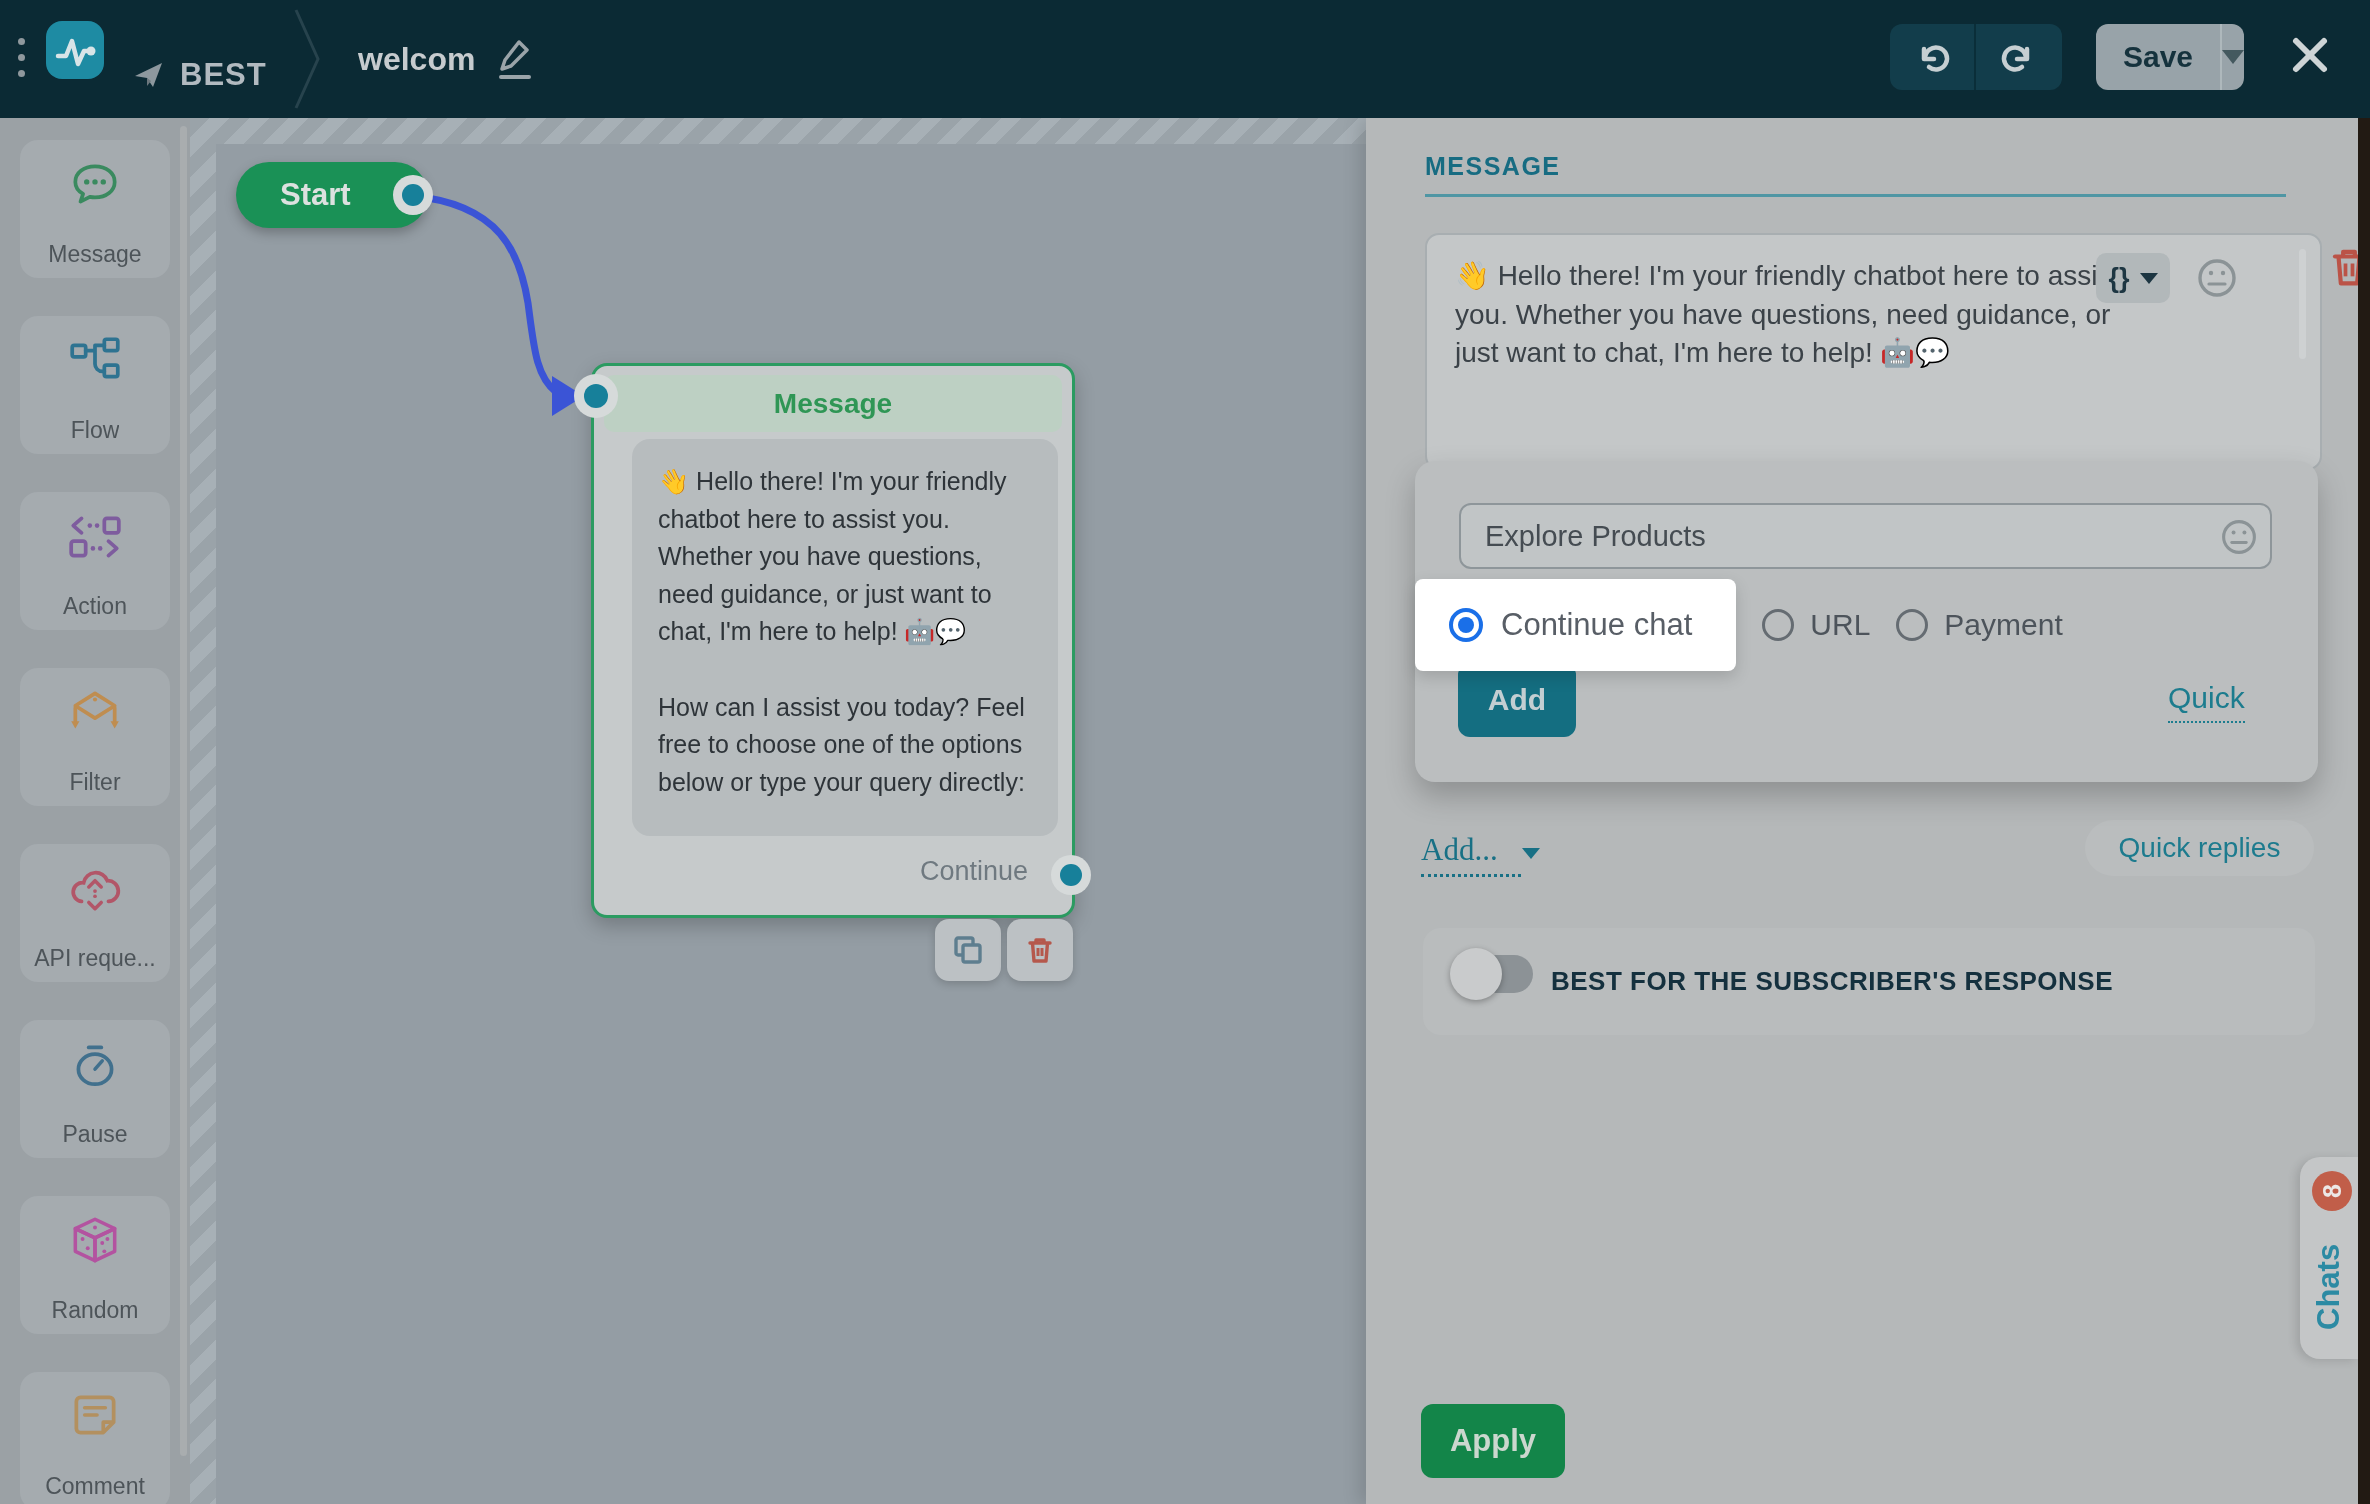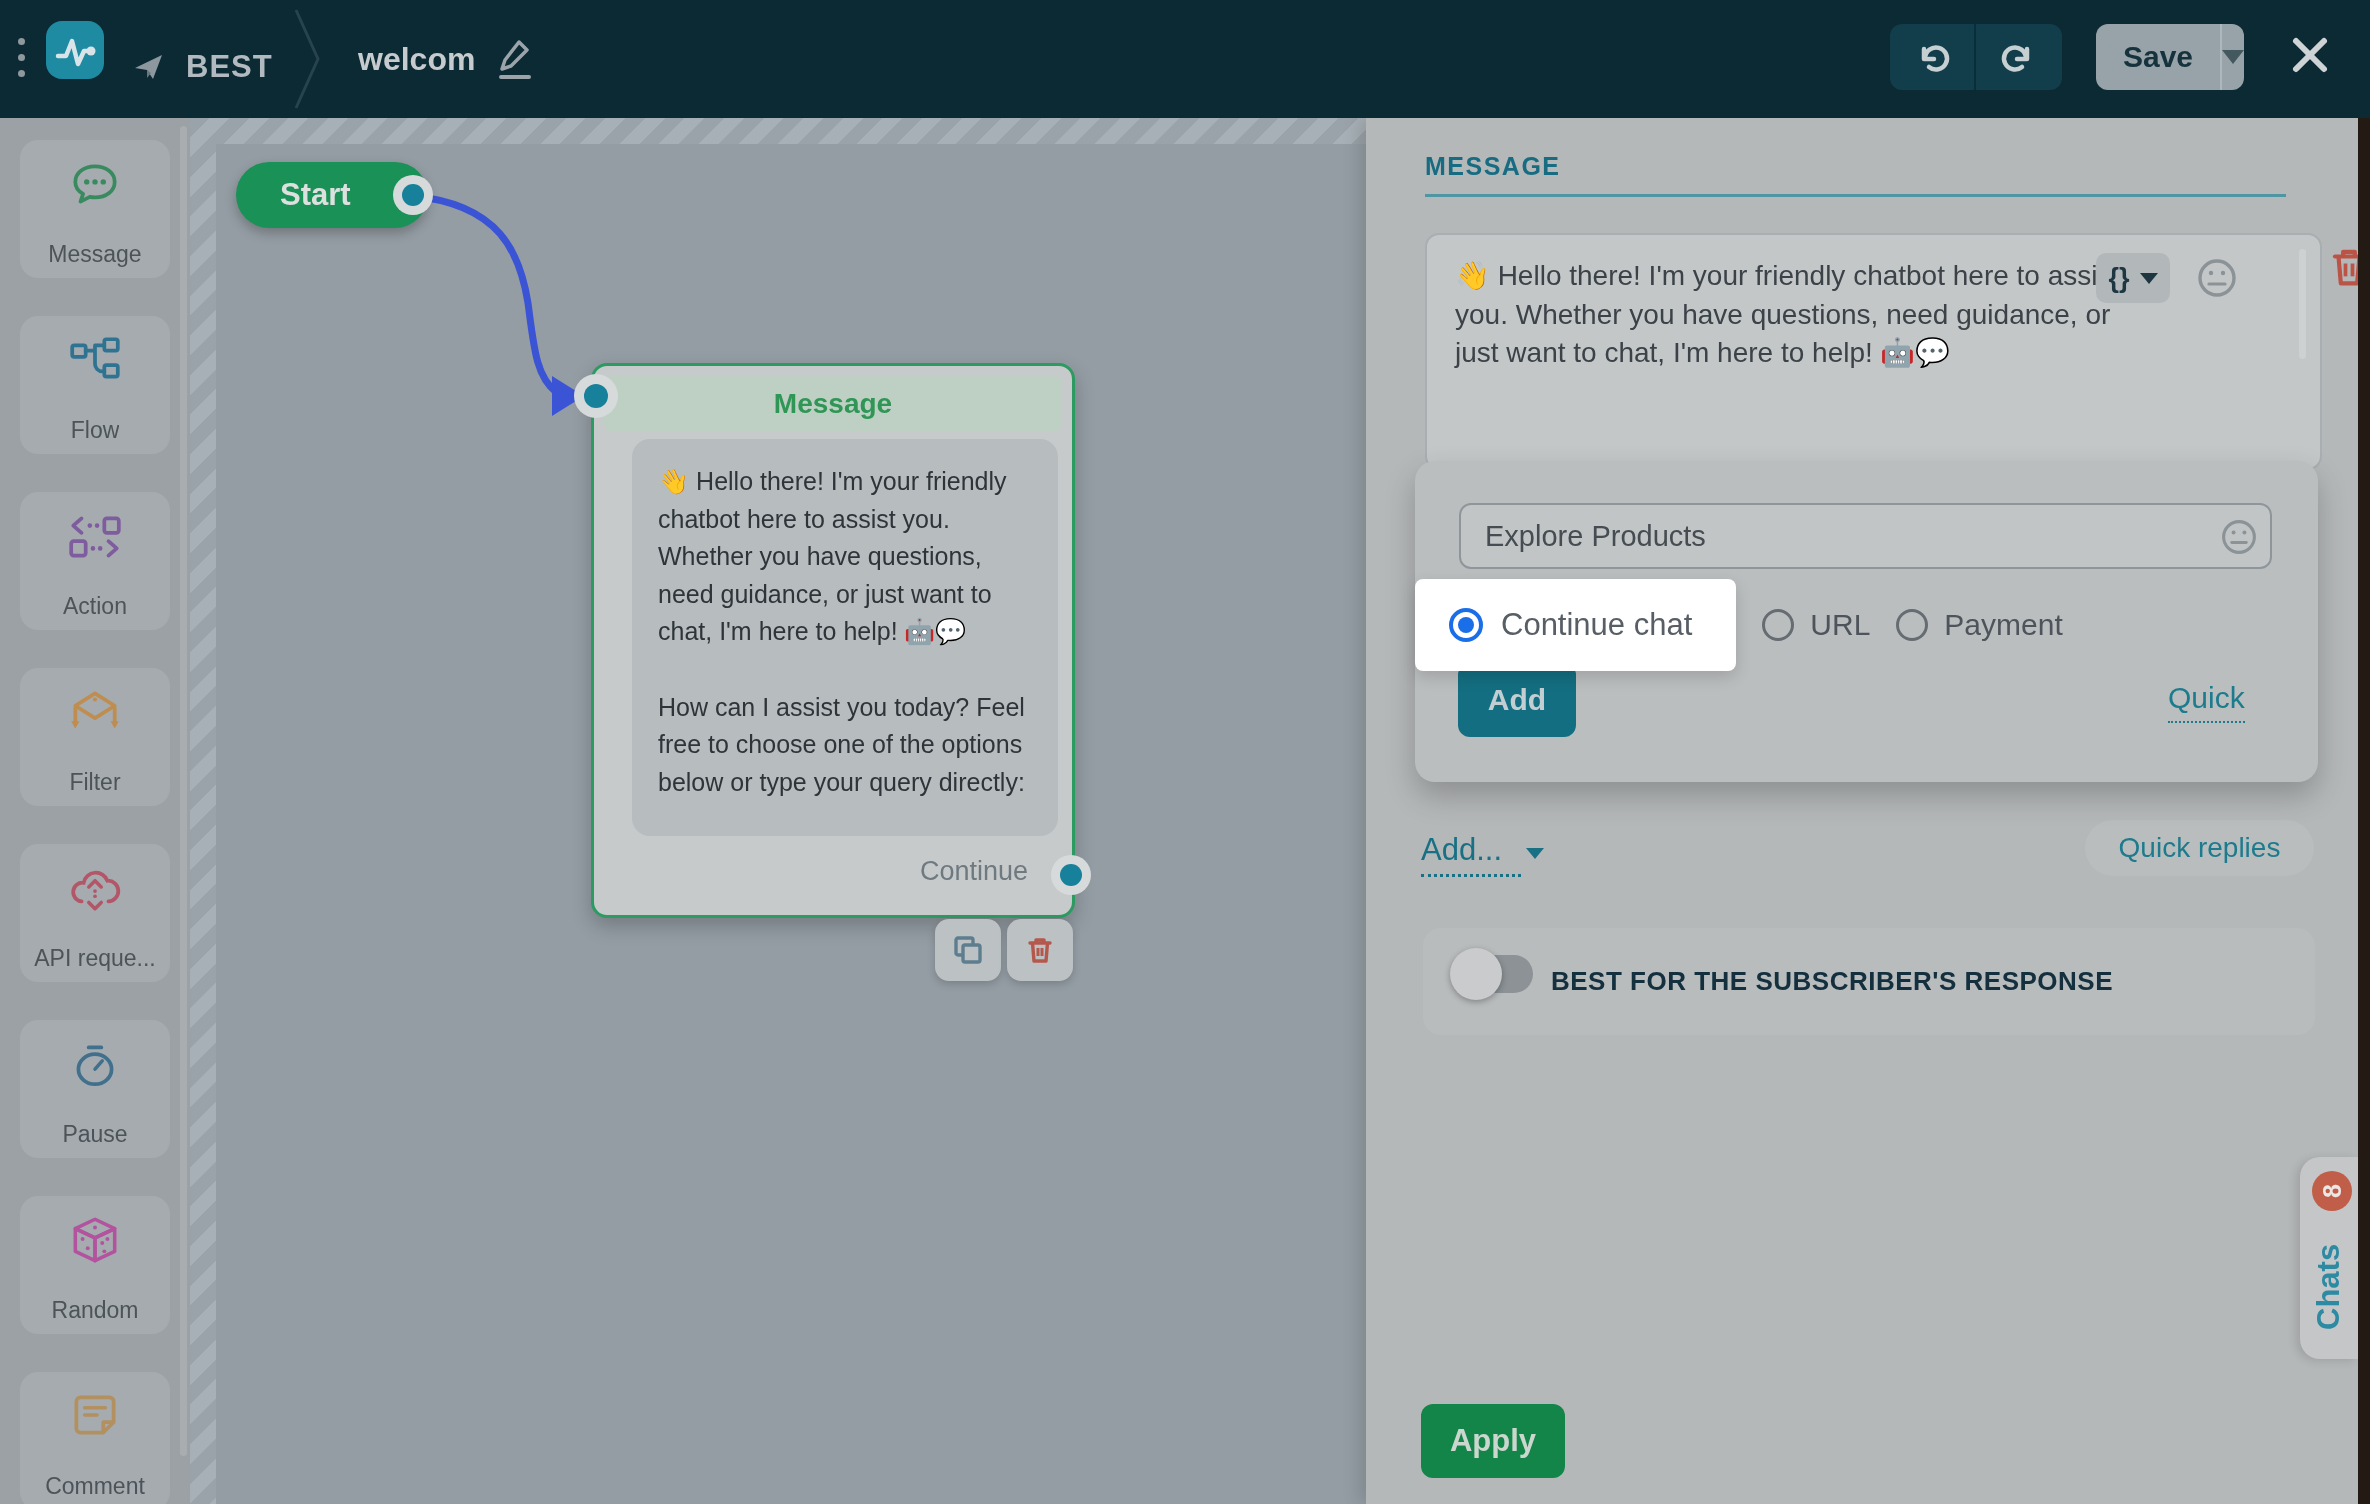--- a/index.html
+++ b/index.html
@@ -5,21 +5,21 @@
   html,body{margin:0;padding:0;background:#0b2a34;}
   *{box-sizing:border-box;}
   .app{position:relative;width:2370px;height:1504px;overflow:hidden;
        font-family:"Liberation Sans",sans-serif;background:#949da4;}
 
   
   .topbar{position:absolute;left:0;top:0;width:2370px;height:118px;background:#0b2a34;z-index:30;}
   .drag-dots{position:absolute;left:18px;top:38px;width:8px;}
   .drag-dots i{display:block;width:7px;height:7px;border-radius:50%;background:#8f989d;margin:0 0 9px 0;}
   .logo-tile{position:absolute;left:46px;top:21px;width:58px;height:58px;border-radius:16px;background:#1e8ba3;}
-  .brand-row{position:absolute;left:132px;top:8px;height:118px;display:flex;align-items:center;gap:20px;}
+  .brand-row{position:absolute;left:132px;top:16px;height:118px;display:flex;align-items:center;gap:14px;}
   .brand-name{font-size:31px;font-weight:bold;color:#b2bac0;letter-spacing:1px;}
   .bc-chevron{position:absolute;left:288px;top:6px;}
   .flow-name-row{position:absolute;left:358px;top:0;height:118px;display:flex;align-items:center;gap:22px;}
   .flow-name{font-size:32px;font-weight:bold;color:#c6cbce;}
   .edit-ic{position:relative;width:36px;height:46px;}
   .topbar-right{position:absolute;right:40px;top:24px;height:66px;display:flex;align-items:center;}
   .histbtn{width:86px;height:66px;background:#123d4b;display:flex;align-items:center;justify-content:center;cursor:pointer;}
   .histbtn.undo{border-radius:12px 0 0 12px;border-right:2px solid #0a2e39;}
   .histbtn.redo{border-radius:0 12px 12px 0;}
   .save-split{margin-left:34px;height:66px;width:148px;background:#98a3a9;border-radius:12px;display:flex;align-items:center;overflow:hidden;}
@@ -104,21 +104,21 @@
   .radio.on i{width:16px;height:16px;border-radius:50%;background:#1a6fe8;}
   .radio.off{width:32px;height:32px;border:3px solid #656c72;background:transparent;}
   .radio-label{font-size:31px;color:#585e66;margin-left:18px;cursor:pointer;}
   .radio-group{display:flex;align-items:center;margin-left:26px;}
   .radio-group .radio-label{color:#4d545b;font-size:30px;margin-left:16px;}
   .qr-add-btn{position:absolute;left:43px;top:202px;width:118px;height:74px;border-radius:12px;background:#146e81;
       border:none;font-family:"Liberation Sans",sans-serif;font-size:30px;font-weight:bold;color:#c3ced2;cursor:pointer;}
   .qr-cancel{position:absolute;left:753px;top:220px;font-size:30px;color:#1c7c8e;
       border-bottom:2px dotted #1c7c8e;padding-bottom:6px;cursor:pointer;}
 
-  .add-more{position:absolute;left:55px;top:714px;display:flex;align-items:center;gap:24px;cursor:pointer;}
+  .add-more{position:absolute;left:55px;top:714px;display:flex;align-items:center;gap:24px;cursor:pointer;font-family:Liberation Serif, serif;}
   .add-more-label{font-size:31px;color:#187085;}
   .add-more-caret{width:0;height:0;border-left:9px solid transparent;border-right:9px solid transparent;border-top:11px solid #187085;margin-top:6px;}
   .add-more-underline{position:absolute;left:55px;top:756px;width:100px;border-bottom:3px dotted #187085;}
   .quick-replies{position:absolute;left:719px;top:702px;width:229px;height:56px;border-radius:28px;background:#babdbe;
       display:flex;align-items:center;justify-content:center;font-size:28px;color:#1d7b8e;cursor:pointer;}
 
   .wait-row{position:absolute;left:57px;top:810px;width:892px;height:107px;border-radius:18px;background:#b9bcbd;}
   .toggle{position:absolute;left:36px;top:27px;width:74px;height:38px;border-radius:19px;background:#8c9296;cursor:pointer;}
   .toggle-knob{position:absolute;left:-9px;top:-7px;width:52px;height:52px;border-radius:50%;background:#c9cbcc;
       box-shadow:0 2px 6px rgba(0,0,0,.3);}

